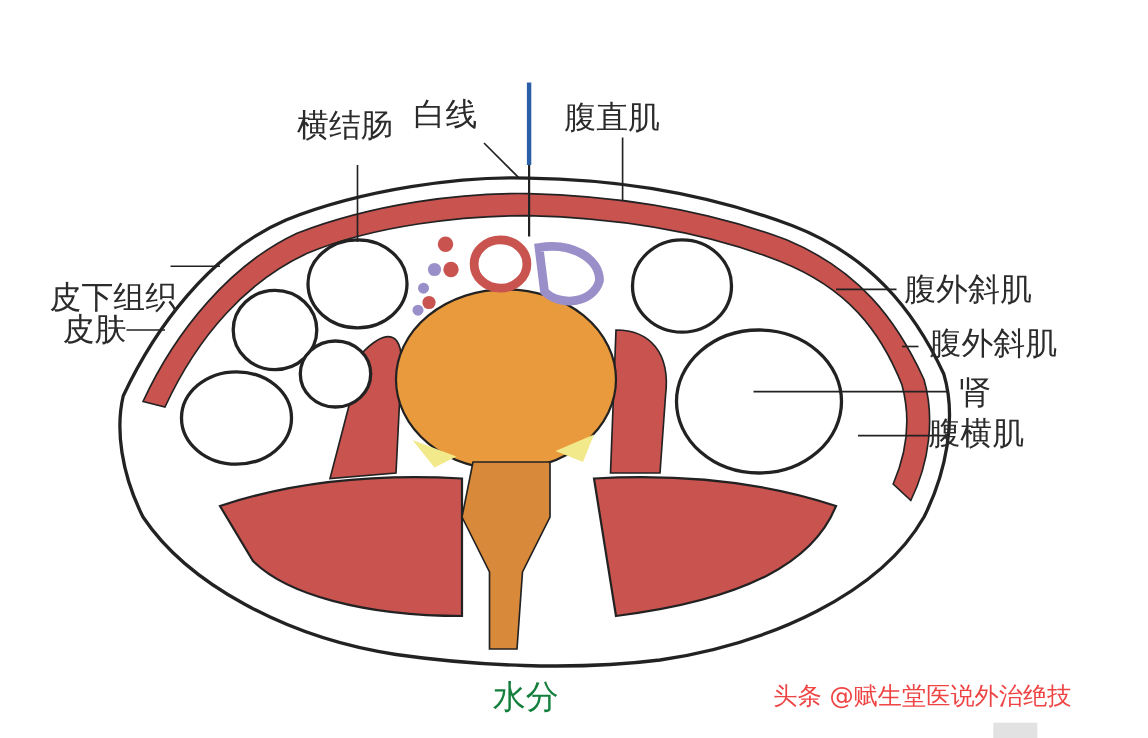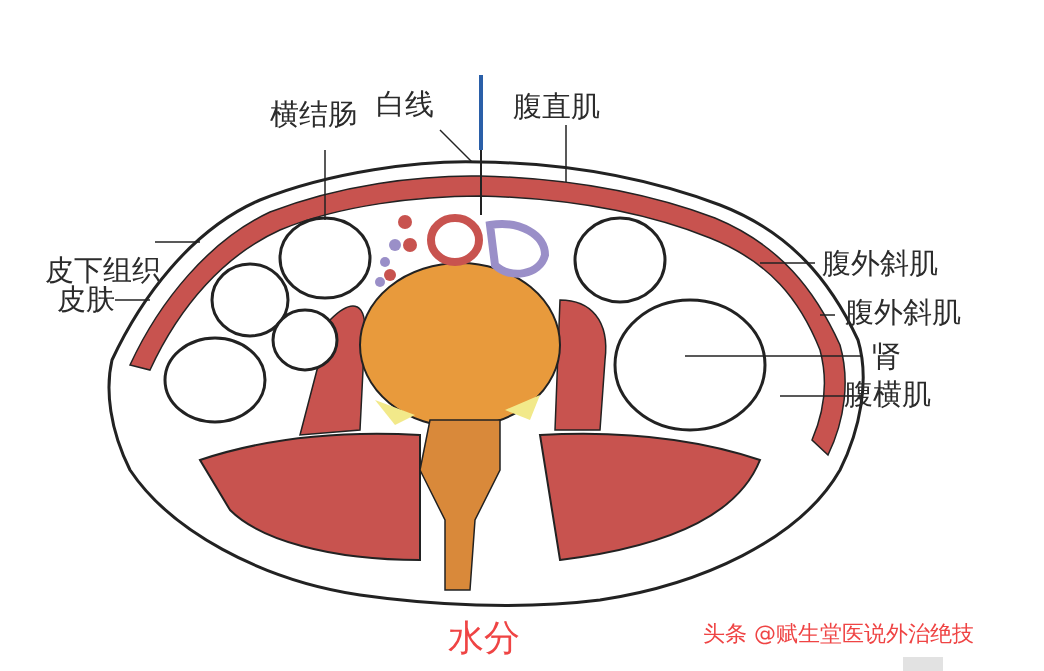--- a/index.html
+++ b/index.html
@@ -64,15 +64,15 @@
 <div class="lbl" style="left:270px;top:100px;text-align:center;">横结肠</div>
 <div class="lbl" style="left:376px;top:90px;">白线</div>
 <div class="lbl" style="left:513px;top:92px;">腹直肌</div>
 <div class="lbl" style="left:45px;top:228px;margin-top:28px;">皮下组织</div>
 <div class="lbl" style="left:57px;top:285px;">皮肤</div>
 <div class="lbl" style="left:822px;top:249px;">腹外斜肌</div>
 <div class="lbl" style="left:845px;top:298px;">腹外斜肌</div>
 <div class="lbl" style="left:872px;top:342px;">肾</div>
 <div class="lbl" style="left:844px;top:380px;">腹横肌</div>
 
-<div class="lbl" style="left:448px;top:620px;font-size:36px;color:#ef4444;">水分</div>
+<div class="lbl" style="left:448px;top:620px;font-size:30px;color:#15803d;">水分</div>
 <div class="wm" style="left:703px;top:623px;">头条 @赋生堂医说外治绝技</div>
 <div class="gray"></div>
 
 </body></html>

